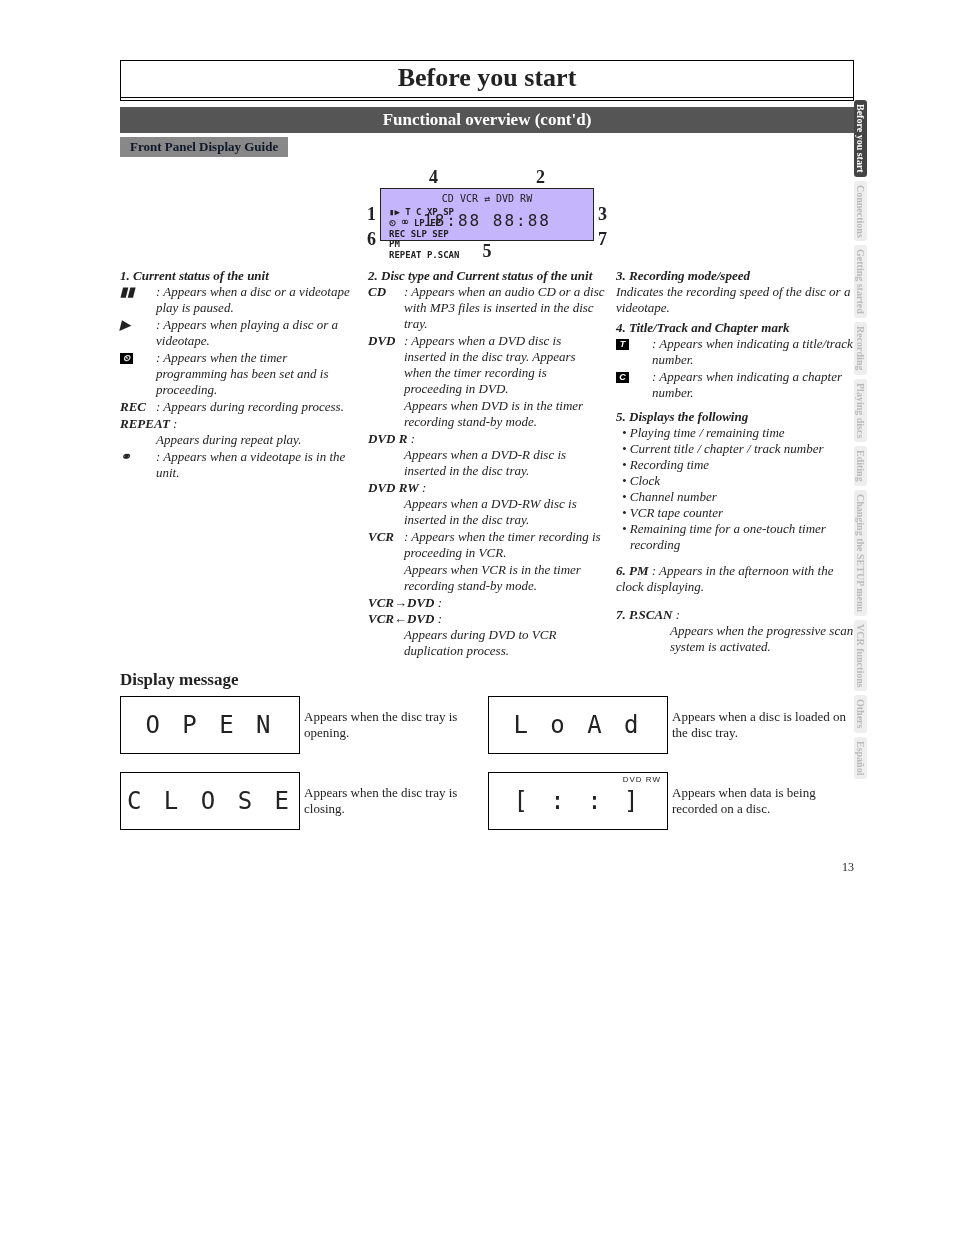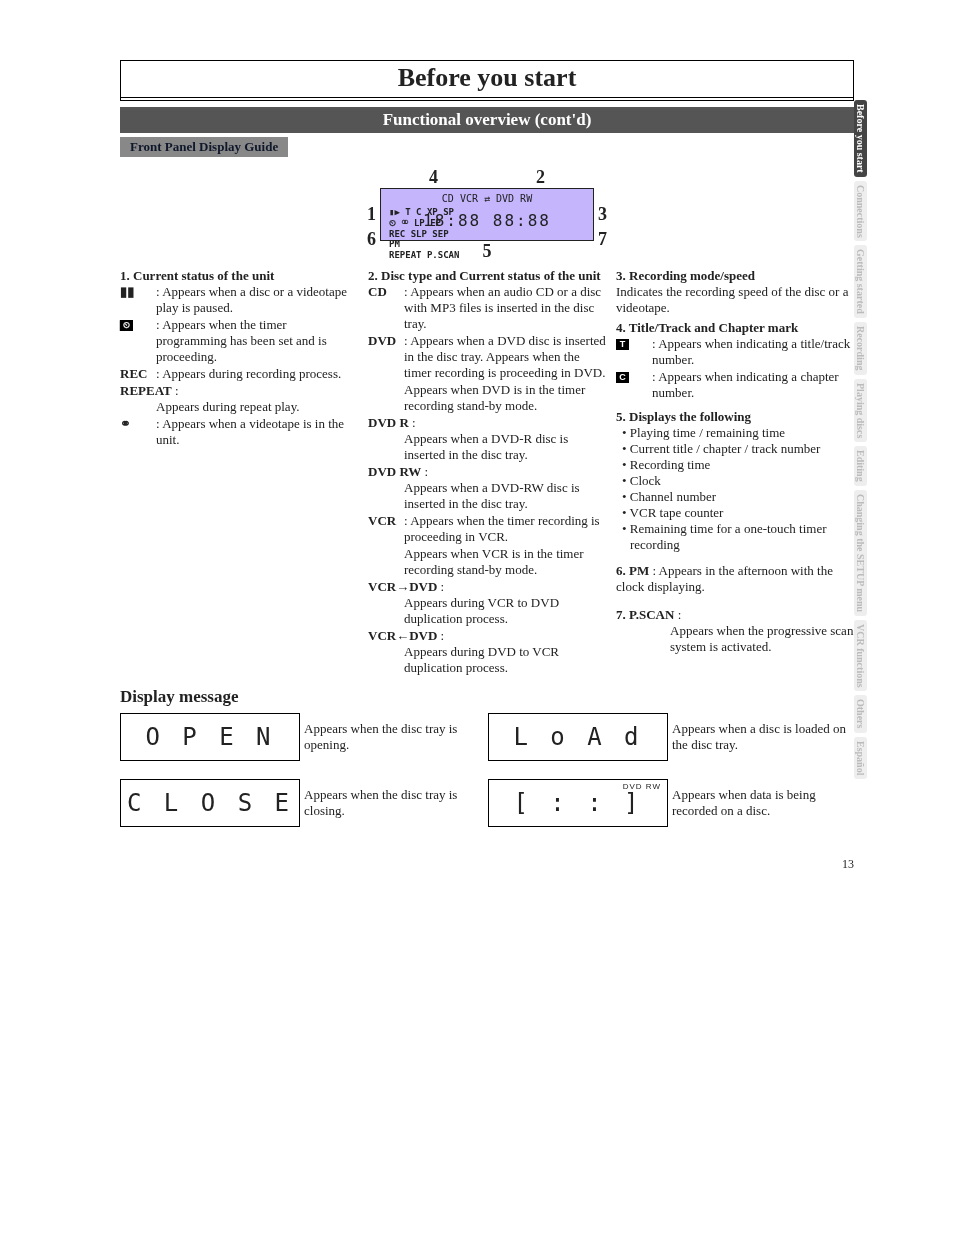--- a/index.html
+++ b/index.html
@@ -10,29 +10,29 @@
   .chapter-title { text-align: center; font-family: Georgia, serif; font-weight: bold; font-size: 26px; font-style: normal; }
   .section-bar { background:#555; color:#fff; font-family:Georgia,serif; font-weight:bold; font-size:17px; text-align:center; padding:3px 17px; margin-top:1px; }
   .sub-bar { background:#888; color:#0f172a; font-family:Georgia,serif; font-weight:bold; font-size:13px; display:inline-block; padding:2px 10px; margin-top:4px; }
   .side-tabs { position:absolute; right:82px; top:100px; width:18px; text-align:center; }
   .tab { writing-mode: vertical-rl; font-family: Georgia, serif; font-weight:bold; font-size:10px; color:#bbb; padding:4px 1px; margin-bottom:4px; border-radius:3px; background:#eee; }
   .tab.active { background:#444; color:#fff; }
   .diagram { text-align:center; margin: 10px 0 6px 0; }
   .dlabel { font-family: Georgia, serif; font-weight:bold; font-size:18px; display:inline-block; }
   .dbox { display:inline-block; border:1px solid #222; padding:4px 6px; font-family: monospace; font-size:10px; background:#c4b5fd; line-height:1.2;}
   .dbox .seg { font-family: monospace; font-size:16px; letter-spacing:2px; }
-  .cols { display:flex; gap:10px; margin-top:0;}
+  .cols { display:flex; gap:10px; margin-top:0;font-style:italic;}
   .col { flex:1; }
   .h { font-family: Georgia, serif; font-weight:bold; font-size:13px; }
   .ind { padding-left:36px; position:relative; margin-bottom:1px;}
   .ind .lead { position:absolute; left:0; width:32px; text-align:left; font-weight:bold; font-family:Georgia,serif;}
   .li { margin-left:14px; text-indent:-8px; }
   .disp-section-title { font-family:Georgia,serif; font-weight:bold; font-size:17px; margin-top:10px; }
   .msg-grid { display:grid; grid-template-columns: 180px 180px 180px 180px; column-gap:4px; row-gap:18px; align-items:center; margin-top:6px;}
-  .lcd { border:1px solid #000; height:48px; display:flex; align-items:center; justify-content:center; font-family: monospace; font-size:24px; letter-spacing:4px; position:relative;}
+  .lcd { border:1px solid #000; height:58px; display:flex; align-items:center; justify-content:center; font-family: monospace; font-size:24px; letter-spacing:4px; position:relative;}
   .lcd small{ position:absolute; top:2px; right:6px; font-size:8px; letter-spacing:1px; font-family:sans-serif;}
   .pnum{ text-align:right; font-size:12px; margin-top:30px;}
   .icon-box{ display:inline-block; width:13px; height:11px; background:#000; color:#fff; font-size:9px; font-family:sans-serif; font-weight:bold; text-align:center; line-height:11px; vertical-align:1px;}
 </style>
 </head>
 <body>
 
 <div class="page">
 
   <div class="chapter-banner">
@@ -79,41 +79,40 @@
       </div>
     </div>
   </div>
 
   
   <div class="cols">
 
     <div class="col">
       <div class="h">1.  Current status of the unit</div>
       <div class="ind"><span class="lead">▮▮</span><span>: Appears when a disc or a videotape play is paused.</span></div>
-      <div class="ind"><span class="lead">▶</span></div>
+      <div class="ind"><span class="lead">▶</span><span>: Appears when playing a disc or a videotape.</span></div>
       <div class="ind"><span class="lead"><span class="icon-box">⏲</span></span><span>: Appears when the timer programming has been set and is proceeding.</span></div>
       <div class="ind"><span class="lead">REC</span><span>: Appears during recording process.</span></div>
       <div><span class="h">REPEAT</span> <span>:</span></div>
       <div class="ind"><span>Appears during repeat play.</span></div>
       <div class="ind"><span class="lead">⚭</span><span>: Appears when a videotape is in the unit.</span></div>
     </div>
 
     <div class="col">
       <div class="h">2.  Disc type and Current status of the unit</div>
       <div class="ind"><span class="lead">CD</span><span>: Appears when an audio CD or a disc with MP3 files is inserted in the disc tray.</span></div>
       <div class="ind"><span class="lead">DVD</span><span>: Appears when a DVD disc is inserted in the disc tray. Appears when the timer recording is proceeding in DVD.</span></div>
       <div class="ind"><span>Appears when DVD is in the timer recording stand-by mode.</span></div>
       <div><span class="h">DVD    R</span> <span>:</span></div>
       <div class="ind"><span>Appears when a DVD-R disc is inserted in the disc tray.</span></div>
       <div><span class="h">DVD    RW</span> <span>:</span></div>
       <div class="ind"><span>Appears when a DVD-RW disc is inserted in the disc tray.</span></div>
       <div class="ind"><span class="lead">VCR</span><span>: Appears when the timer recording is proceeding in VCR.</span></div>
       <div class="ind"><span>Appears when VCR is in the timer recording stand-by mode.</span></div>
       <div><span class="h">VCR→DVD</span> <span>:</span></div>
-      <div class="ind"><span>Appears during VCR to DVD duplication process.</span></div>
       <div><span class="h">VCR←DVD</span> <span>:</span></div>
       <div class="ind"><span>Appears during DVD to VCR duplication process.</span></div>
     </div>
 
     <div class="col">
       <div class="h">3.  Recording mode/speed</div>
       <div>Indicates the recording speed of the disc or a videotape.</div>
       <div class="h" style="margin-top:4px">4.  Title/Track and Chapter mark</div>
       <div class="ind"><span class="lead"><span class="icon-box">T</span></span><span>: Appears when indicating a title/track number.</span></div>
       <div class="ind"><span class="lead"><span class="icon-box">C</span></span><span>: Appears when indicating a chapter number.</span></div>

